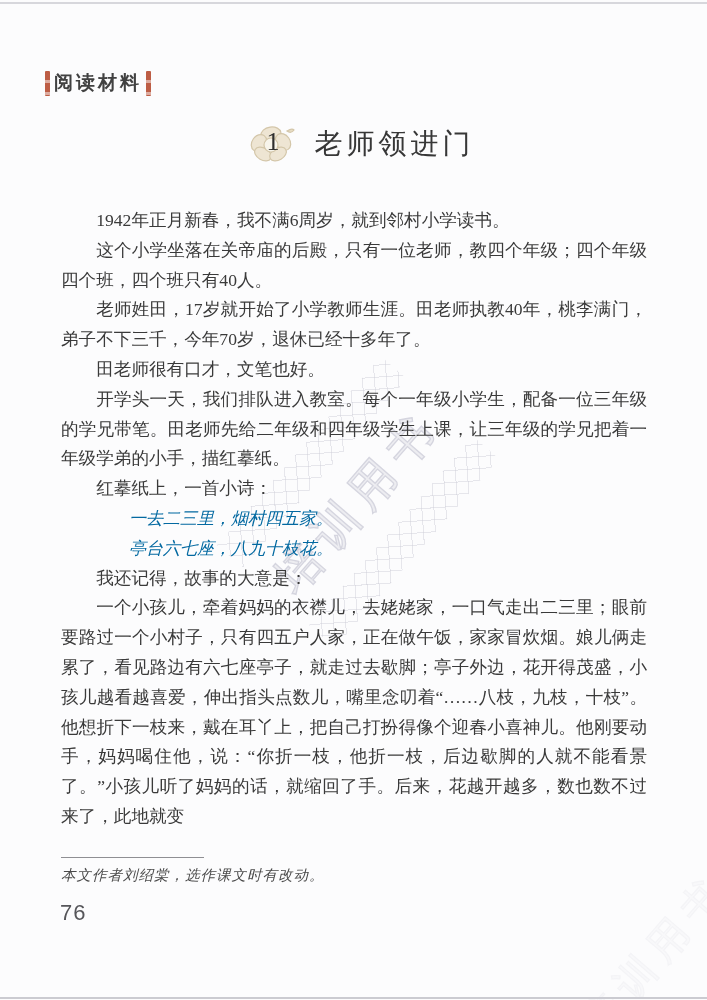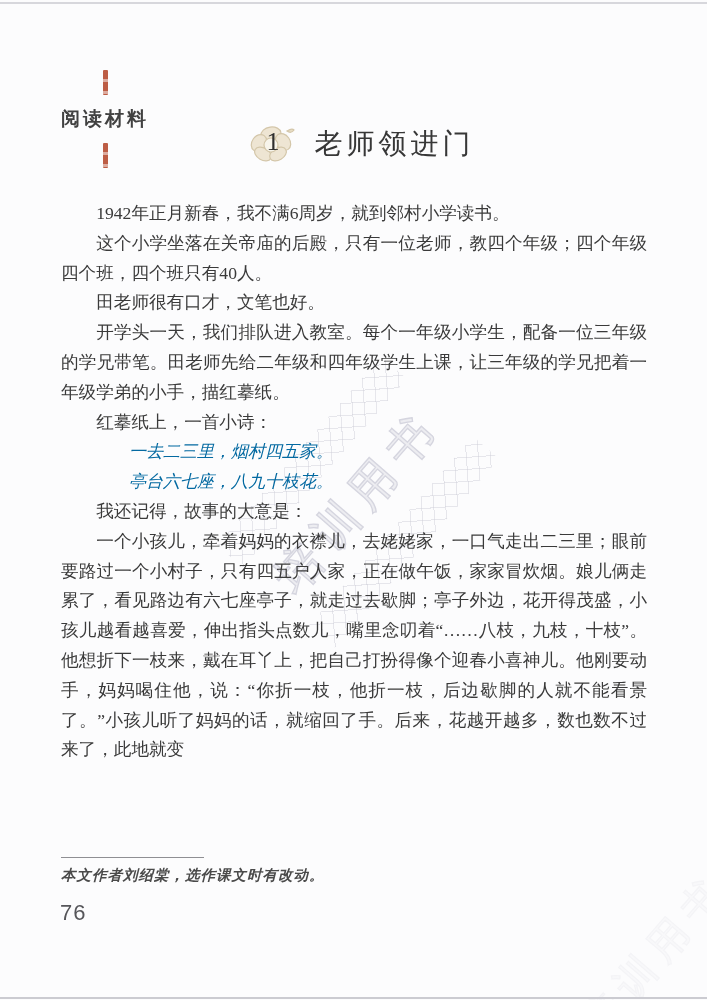--- a/index.html
+++ b/index.html
@@ -7,21 +7,21 @@
     width:707px;height:1000px;position:relative;overflow:hidden;
     background:#fcfcfd;
     font-family:"Liberation Serif","DejaVu Serif",serif;
     color:#3a3a3a;
   }
   
   .edge-top{position:absolute;top:2px;left:0;width:707px;height:2px;background:#d7d7dc;}
   .edge-bottom{position:absolute;bottom:1px;left:0;width:707px;height:2px;background:#cbcbd1;}
 
   
-  .section-header{position:absolute;top:70px;left:61px;display:flex;align-items:center;gap:11px;flex-direction:column;}
+  .section-header{position:absolute;top:70px;left:45px;display:flex;align-items:center;gap:4px;}
   .accent-bar{width:5px;height:25px;border-radius:1px;
     background:repeating-linear-gradient(to bottom,#bd5d45 0 9px,rgba(189,93,69,.5) 9px 12px);}
   .section-label{
     font-family:"Liberation Sans","DejaVu Sans",sans-serif;
     font-weight:bold;font-size:19px;letter-spacing:3px;color:#414141;
   }
 
   
   .title-row{position:absolute;top:121px;left:0;width:707px;display:flex;
     justify-content:center;align-items:center;padding-left:14px;box-sizing:border-box;}
@@ -54,31 +54,31 @@
   }
   .stamp-faint{
     position:absolute;left:655px;top:955px;
     transform:translate(-50%,-50%) rotate(-49deg);
     opacity:.16;pointer-events:none;z-index:0;
   }
   .stamp-faint .stamp-text{font-size:40px;}
 
   
   .text-block{
-    position:absolute;top:199px;left:61px;width:586px;
+    position:absolute;top:206px;left:61px;width:586px;
     font-size:17.6px;line-height:29.8px;text-align:justify;z-index:1;
   }
   .para{margin:0;text-indent:2em;}
   .poem-line{margin:0;text-indent:4em;font-style:italic;font-size:17px;line-height:29.8px;color:#0369a1;}
 
   
   .footnote-rule{position:absolute;top:857px;left:61px;width:143px;border-top:1.6px solid #8f8f93;}
   .footnote{
     position:absolute;top:866px;left:61px;width:520px;
-    font-style:italic;font-size:14.5px;letter-spacing:1px;color:#4a4a4a;z-index:1;font-weight:bold;
+    font-style:italic;font-size:14.5px;letter-spacing:1px;color:#4a4a4a;z-index:1;
   }
 
   
   .page-number{
     position:absolute;top:900px;left:60px;
     font-family:"Liberation Sans","DejaVu Sans",sans-serif;
     font-size:22px;color:#56565a;letter-spacing:1px;z-index:1;
   }
 </style>
 </head>
@@ -116,20 +116,21 @@
       </g>
     </svg>
     <span class="lesson-number">1</span>
   </span>
   <span class="lesson-title">老师领进门</span>
 </div>
 
 <div class="text-block">
   <p class="para">1942年正月新春，我不满6周岁，就到邻村小学读书。</p>
   <p class="para">这个小学坐落在关帝庙的后殿，只有一位老师，教四个年级；四个年级四个班，四个班只有40人。</p>
+  <p class="para">老师姓田，17岁就开始了小学教师生涯。田老师执教40年，桃李满门，弟子不下三千，今年70岁，退休已经十多年了。</p>
   <p class="para">田老师很有口才，文笔也好。</p>
   <p class="para">开学头一天，我们排队进入教室。每个一年级小学生，配备一位三年级的学兄带笔。田老师先给二年级和四年级学生上课，让三年级的学兄把着一年级学弟的小手，描红摹纸。</p>
   <p class="para">红摹纸上，一首小诗：</p>
   <p class="poem-line">一去二三里，烟村四五家。</p>
   <p class="poem-line">亭台六七座，八九十枝花。</p>
   <p class="para">我还记得，故事的大意是：</p>
   <p class="para">一个小孩儿，牵着妈妈的衣襟儿，去姥姥家，一口气走出二三里；眼前要路过一个小村子，只有四五户人家，正在做午饭，家家冒炊烟。娘儿俩走累了，看见路边有六七座亭子，就走过去歇脚；亭子外边，花开得茂盛，小孩儿越看越喜爱，伸出指头点数儿，嘴里念叨着“……八枝，九枝，十枝”。他想折下一枝来，戴在耳丫上，把自己打扮得像个迎春小喜神儿。他刚要动手，妈妈喝住他，说：“你折一枝，他折一枝，后边歇脚的人就不能看景了。”小孩儿听了妈妈的话，就缩回了手。后来，花越开越多，数也数不过来了，此地就变</p>
 </div>
 
 <div class="footnote-rule"></div>

